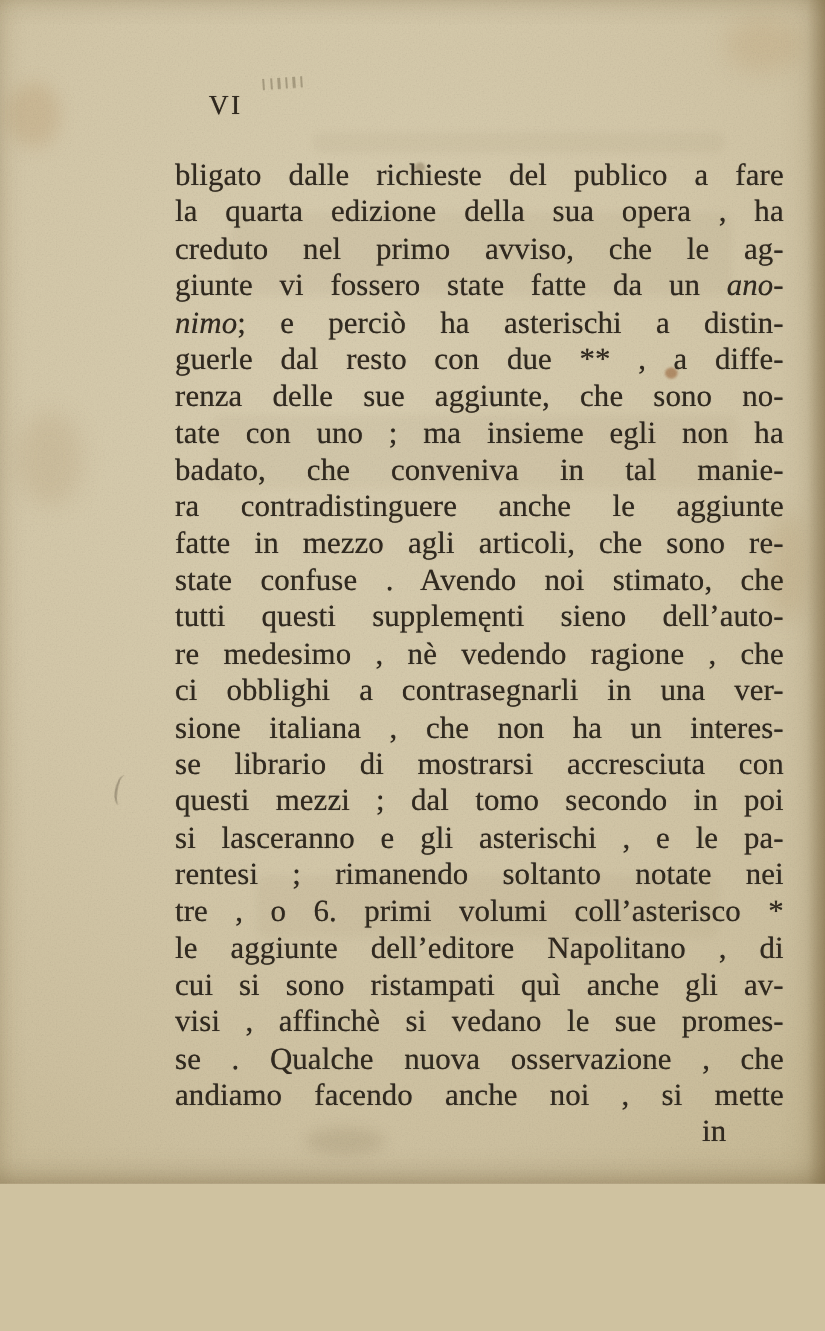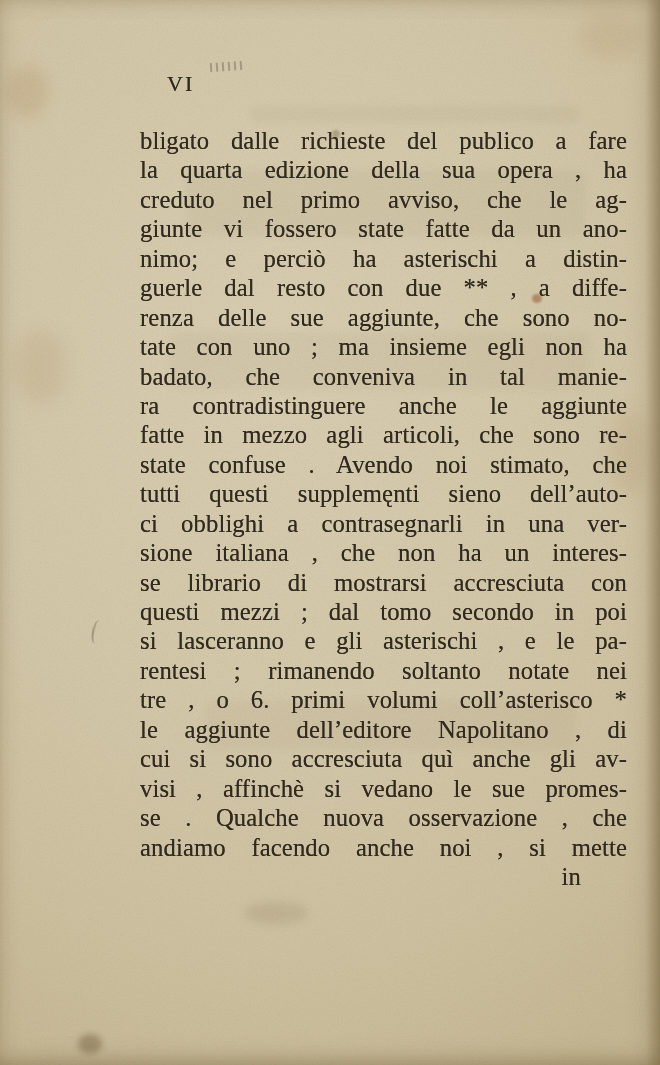--- a/index.html
+++ b/index.html
@@ -2,21 +2,21 @@
 <html><head>
 <meta charset="utf-8">
 <style>
   html, body { margin: 0; padding: 0; }
   body {
     width: 660px; height: 1065px; overflow: hidden;
     font-family: "Liberation Serif", "DejaVu Serif", serif;
     background: #cfc2a0;
   }
   .page {
-    position: relative; width: 660px; height: 1065px; overflow: hidden;
+    position: relative; width: 660px; height: 947px; overflow: hidden;
     background:
       radial-gradient(ellipse 620px 780px at 42% 34%, #dacfb2 0%, #d5c9aa 48%, #cfc2a1 78%, #c7b994 100%);
   }
   
   .vignette {
     position: absolute; inset: 0; z-index: 6; pointer-events: none;
     box-shadow:
       inset -16px 0 26px -12px rgba(112, 92, 56, 0.55),
       inset 0 -14px 24px -12px rgba(112, 92, 56, 0.40),
       inset 10px 0 30px -20px rgba(112, 92, 56, 0.30),
@@ -67,21 +67,21 @@
     position: absolute; left: 140px; top: 126px; width: 487px; z-index: 2;
     font-size: 24.7px; color: #312a20;
     text-shadow: 0 0 0.55px rgba(49, 42, 32, 0.72);
     letter-spacing: 0.1px;
   }
   .line {
     height: 29.45px; line-height: 29.45px;
     text-align: justify; text-align-last: justify;
     overflow: visible;
   }
-  .line .italic { }
+  .line .italic { font-style: italic; }
   .catchword-line {
     height: 29.45px; line-height: 29.45px;
     text-align-last: right;
     padding-right: 46px;
   }
   .grain { position: absolute; inset: 0; z-index: 4; mix-blend-mode: multiply; opacity: 0.16; pointer-events: none; }
 </style>
 </head>
 <body>
 
@@ -112,29 +112,30 @@
       <div class="line"><span class="seg">giunte vi fossero state fatte da un </span><span class="seg italic">ano-</span></div>
       <div class="line"><span class="seg italic">nimo</span><span class="seg">; e perciò ha asterischi a distin-</span></div>
       <div class="line"><span class="seg">guerle dal resto con due ** , a diffe-</span></div>
       <div class="line"><span class="seg">renza delle sue aggiunte, che sono no-</span></div>
       <div class="line"><span class="seg">tate con uno ; ma insieme egli non ha</span></div>
       <div class="line"><span class="seg">badato, che conveniva in tal manie-</span></div>
       <div class="line"><span class="seg">ra contradistinguere anche le aggiunte</span></div>
       <div class="line"><span class="seg">fatte in mezzo agli articoli, che sono re-</span></div>
       <div class="line"><span class="seg">state confuse . Avendo noi stimato, che</span></div>
       <div class="line"><span class="seg">tutti questi supplemęnti sieno dell’auto-</span></div>
+      <div class="line"><span class="seg">re medesimo , nè vedendo ragione , che</span></div>
       <div class="line"><span class="seg">ci obblighi a contrasegnarli in una ver-</span></div>
       <div class="line"><span class="seg">sione italiana , che non ha un interes-</span></div>
       <div class="line"><span class="seg">se librario di mostrarsi accresciuta con</span></div>
       <div class="line"><span class="seg">questi mezzi ; dal tomo secondo in poi</span></div>
       <div class="line"><span class="seg">si lasceranno e gli asterischi , e le pa-</span></div>
       <div class="line"><span class="seg">rentesi ; rimanendo soltanto notate nei</span></div>
       <div class="line"><span class="seg">tre , o 6. primi volumi coll’asterisco *</span></div>
       <div class="line"><span class="seg">le aggiunte dell’editore Napolitano , di</span></div>
-      <div class="line"><span class="seg">cui si sono accresciuta quì anche gli av-</span></div>
+      <div class="line"><span class="seg">cui si sono ristampati quì anche gli av-</span></div>
       <div class="line"><span class="seg">visi , affinchè si vedano le sue promes-</span></div>
       <div class="line"><span class="seg">se . Qualche nuova osservazione , che</span></div>
       <div class="line"><span class="seg">andiamo facendo anche noi , si mette</span></div>
       <div class="catchword-line"><span>in</span></div>
     </div>
 
   <svg class="grain" width="660" height="1065" xmlns="http://www.w3.org/2000/svg">
     <filter id="grainf">
       <feTurbulence type="fractalNoise" baseFrequency="0.82" numOctaves="3" seed="11" stitchTiles="stitch"></feTurbulence>
       <feColorMatrix type="saturate" values="0"></feColorMatrix>

